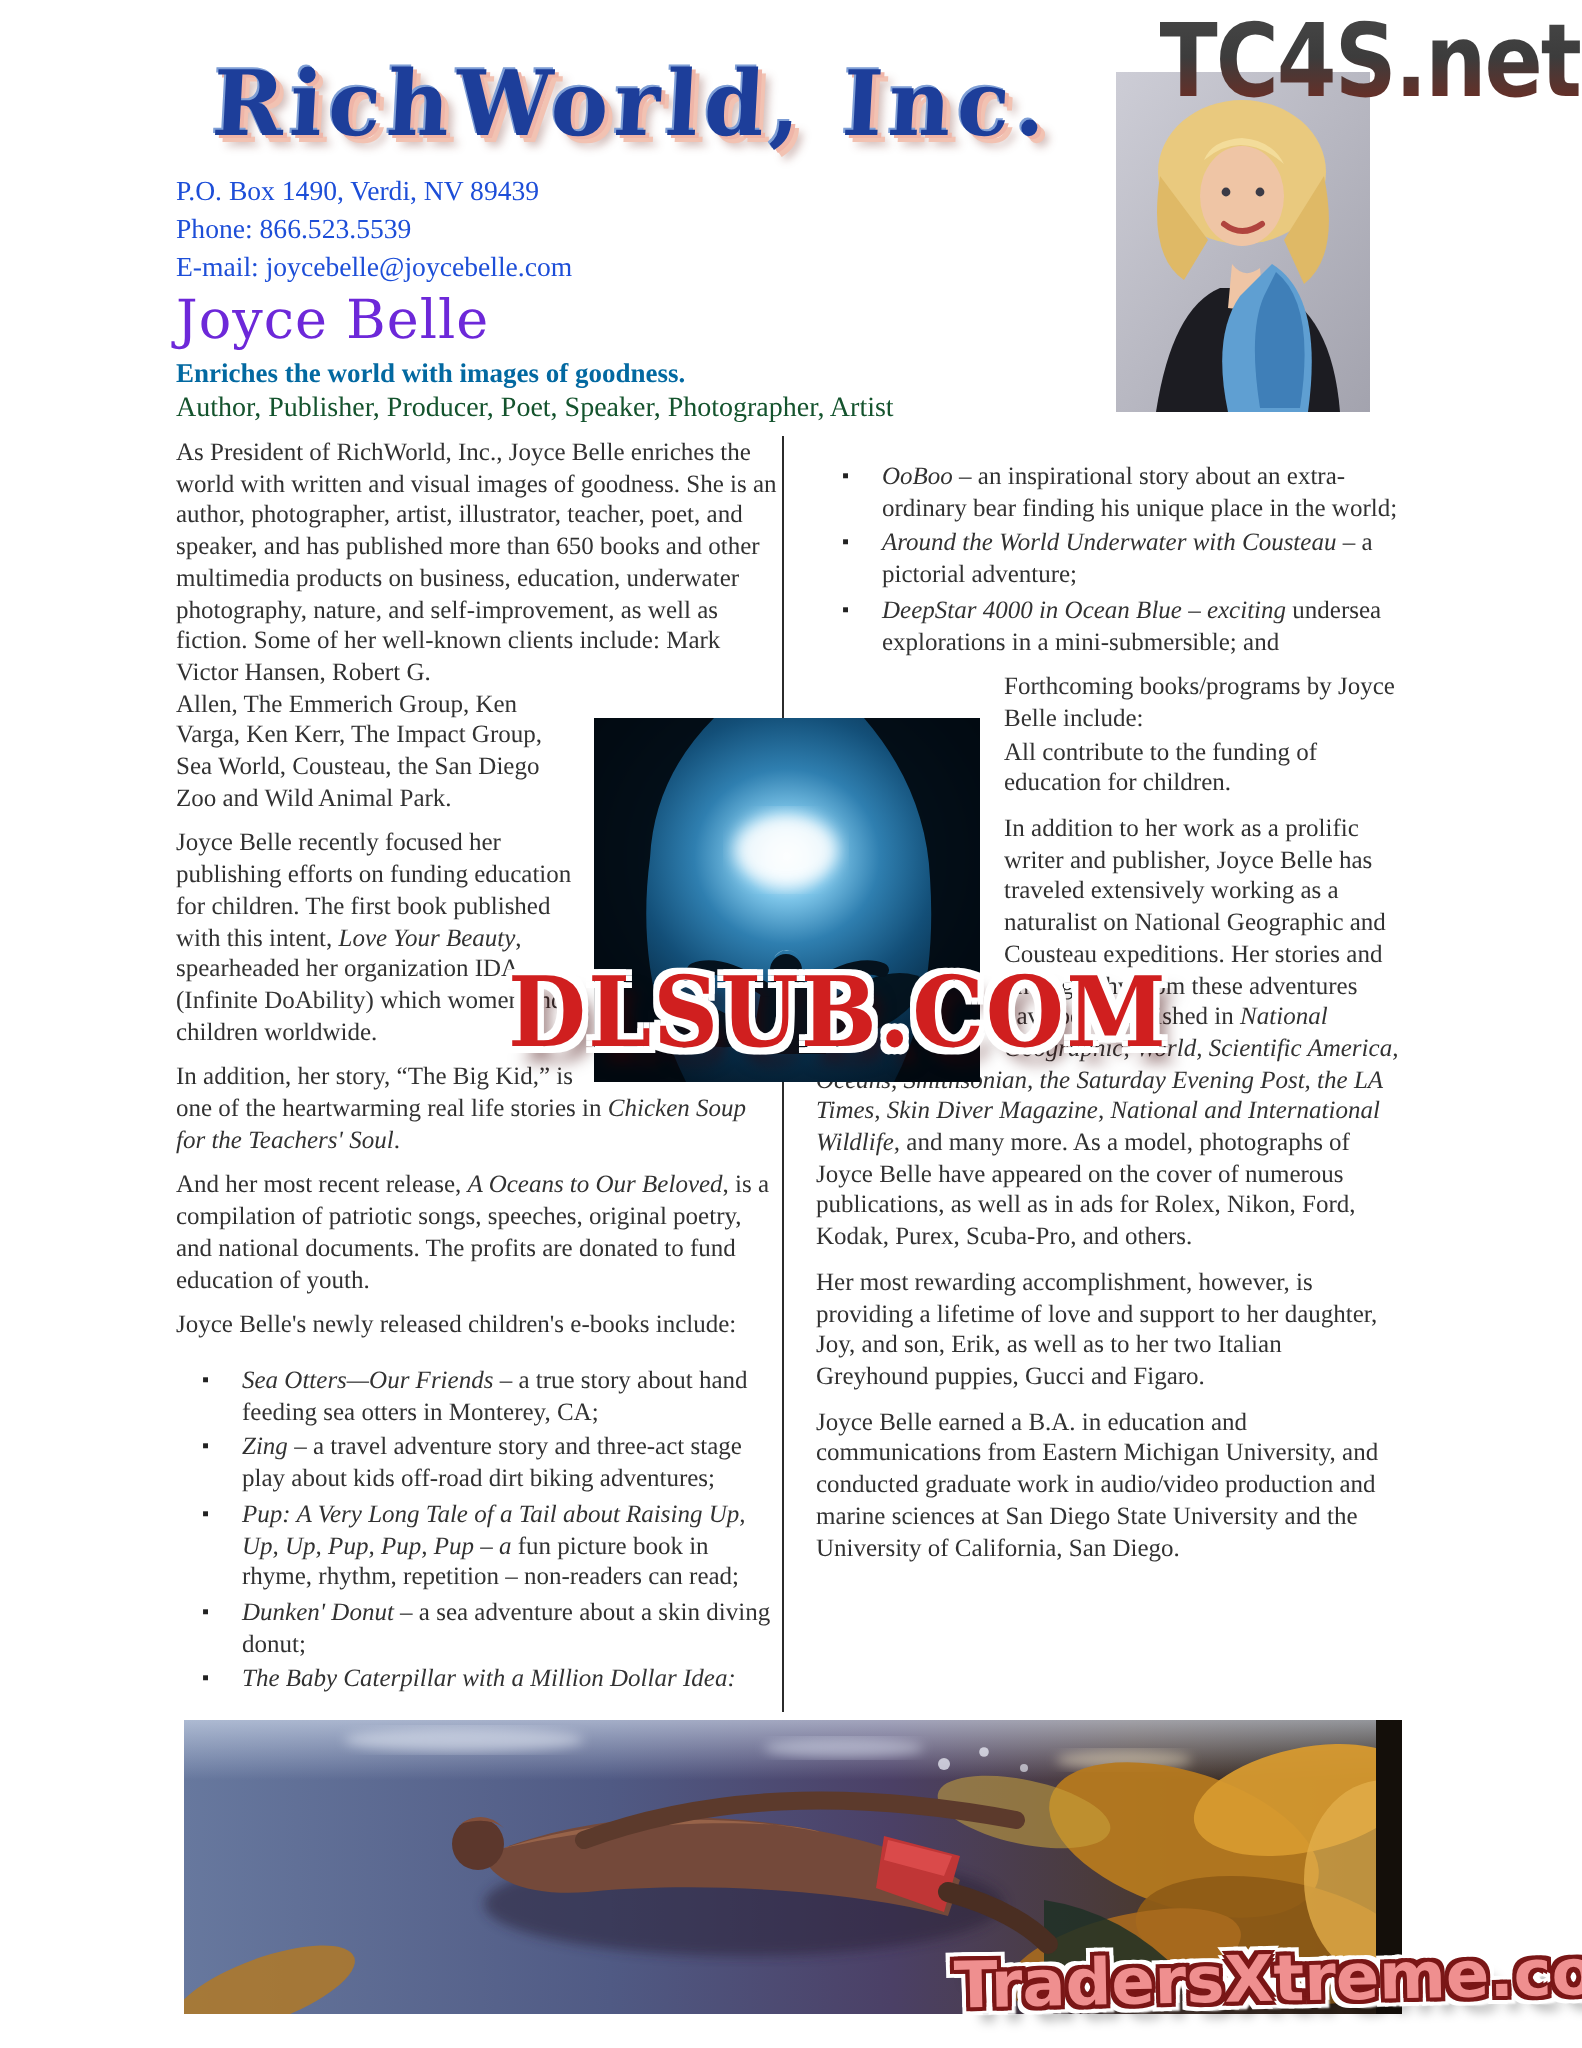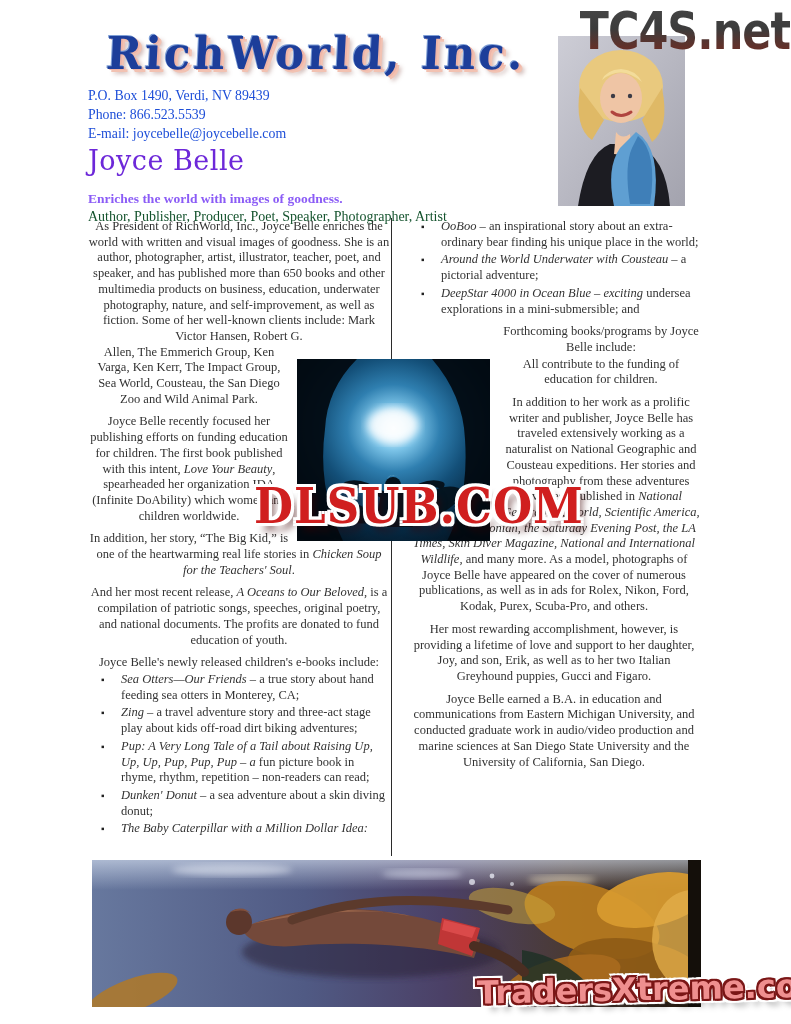--- a/index.html
+++ b/index.html
@@ -22,34 +22,34 @@
 
   
   .headshot{position:absolute;left:558px;top:36px;width:127px;height:170px;z-index:5;
             box-shadow:inset 0 0 14px 10px #ffffff;background:#bdbdc6;}
   .headshot svg{display:block;}
 
   
   .profile{position:absolute;left:88px;top:146px;width:460px;}
   .profile h1{margin:0;font-family:"DejaVu Serif",serif;font-weight:normal;font-size:27px;
               color:#6d28d9;line-height:30px;letter-spacing:.5px;}
-  .tagline{font-weight:bold;color:#8b5cf6;font-size:13.5px;line-height:17px;margin-top:14px;}
+  .tagline{font-weight:bold;color:#0369a1;font-size:13.5px;line-height:17px;margin-top:2px;}
   .roles{color:#14532d;font-size:14px;line-height:17px;margin-top:1px;}
 
   
   .divider{position:absolute;left:391px;top:218px;width:1px;height:638px;background:#2b2b2b;z-index:1;}
   .col{position:absolute;top:219px;font-size:12.5px;line-height:15.7px;text-align:left;}
   .col-left{left:88px;width:302px;}
   .col-right{left:408px;width:292px;}
-  .col p{margin:0 0 7px 0;text-align:center;}
+  .col p{margin:0 0 7px 0;}
   .col p.cont{margin:0;}
   .seg-i,.it{font-style:italic;}
   .wrapR{float:right;width:100px;height:189px;}
   .wrapL{float:left;width:94px;height:186px;}
-  ul.blist{list-style:none;margin:0 0 7px 0;padding:0;}
+  ul.blist{list-style:none;margin:12px 0 7px 0;padding:0;}
   ul.blist li{position:relative;padding-left:33px;margin-bottom:2px;}
   ul.blist li::before{content:"▪";position:absolute;left:13px;top:0;font-size:10px;color:#222;}
   .forthblock ul.blist{margin-left:96px;}
   .forthblock ul.blist li{padding-left:26px;}
   .forthblock ul.blist li::before{left:8px;}
   .forth-intro{margin-bottom:1px !important;}
   .forth-outro{margin-bottom:7px !important;}
 
   
   .center-photo{position:absolute;left:297px;top:359px;width:193px;height:182px;z-index:5;background:#03101c;}

